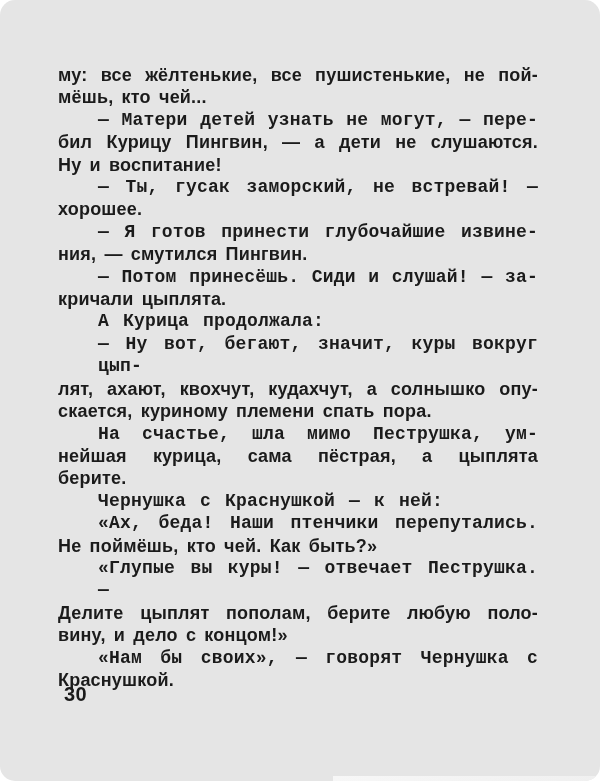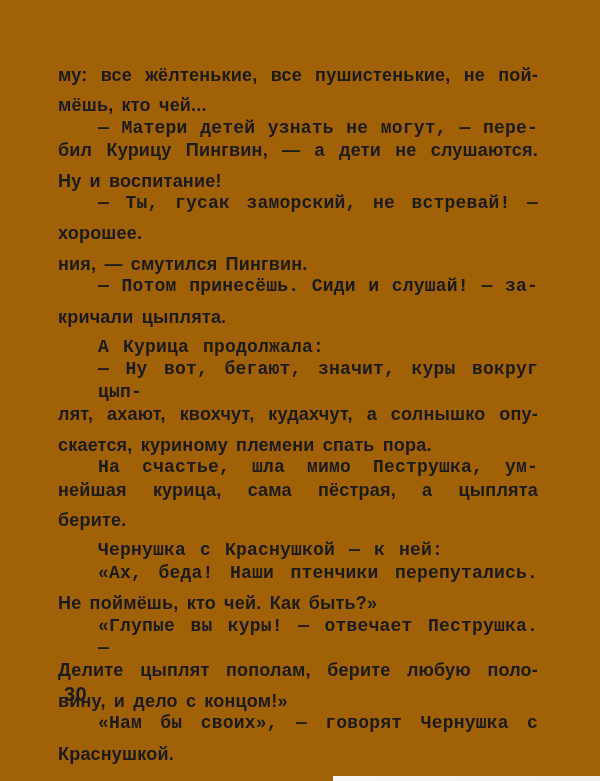--- a/index.html
+++ b/index.html
@@ -4,23 +4,24 @@
 <style>
   html, body {
     margin: 0;
     padding: 0;
     background: #ffffff;
   }
   .page {
     position: relative;
     width: 600px;
     height: 781px;
-    background: #a16207;
+    background: #e5e5e5;
     overflow: hidden;
     font-family: "Liberation Sans", sans-serif;
+    border-radius: 15px;
   }
   .text-block {
     position: absolute;
     left: 58px;
     top: 64px;
     width: 480px;
   }
   .line {
     font-size: 18px;
     line-height: 22.4px;
@@ -28,21 +29,20 @@
     color: #1b1b1b;
     letter-spacing: 0.2px;
     text-align: justify;
     text-align-last: justify;
     white-space: normal;
   }
   .line.left {
     text-align: left;
     text-align-last: left;
     word-spacing: 3px;
-    margin-top: 8px;
   }
   .line.indent {
     padding-left: 40px;
     font-family: Liberation Mono, monospace;
   }
   .page-number {
     position: absolute;
     left: 64px;
     top: 683px;
     font-size: 20px;
@@ -64,20 +64,21 @@
 
 <div class="page">
   <div class="text-block" id="text-block">
       <div class="line">му: все жёлтенькие, все пушистенькие, не пой-</div>
       <div class="line left">мёшь, кто чей...</div>
       <div class="line indent">— Матери детей узнать не могут, — пере-</div>
       <div class="line">бил Курицу Пингвин, — а дети не слушаются.</div>
       <div class="line left">Ну и воспитание!</div>
       <div class="line indent">— Ты, гусак заморский, не встревай! —</div>
       <div class="line left">хорошее.</div>
+      <div class="line indent">— Я готов принести глубочайшие извине-</div>
       <div class="line left">ния, — смутился Пингвин.</div>
       <div class="line indent">— Потом принесёшь. Сиди и слушай! — за-</div>
       <div class="line left">кричали цыплята.</div>
       <div class="line indent left">А Курица продолжала:</div>
       <div class="line indent">— Ну вот, бегают, значит, куры вокруг цып-</div>
       <div class="line">лят, ахают, квохчут, кудахчут, а солнышко опу-</div>
       <div class="line left">скается, куриному племени спать пора.</div>
       <div class="line indent">На счастье, шла мимо Пеструшка, ум-</div>
       <div class="line">нейшая курица, сама пёстрая, а цыплята</div>
       <div class="line left">берите.</div>

